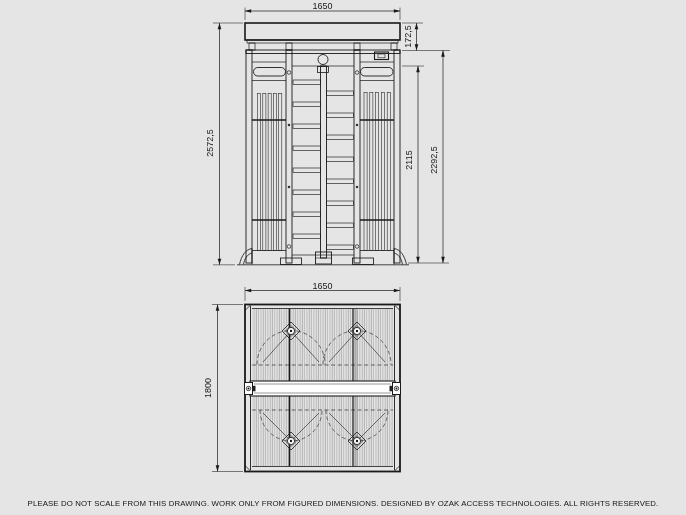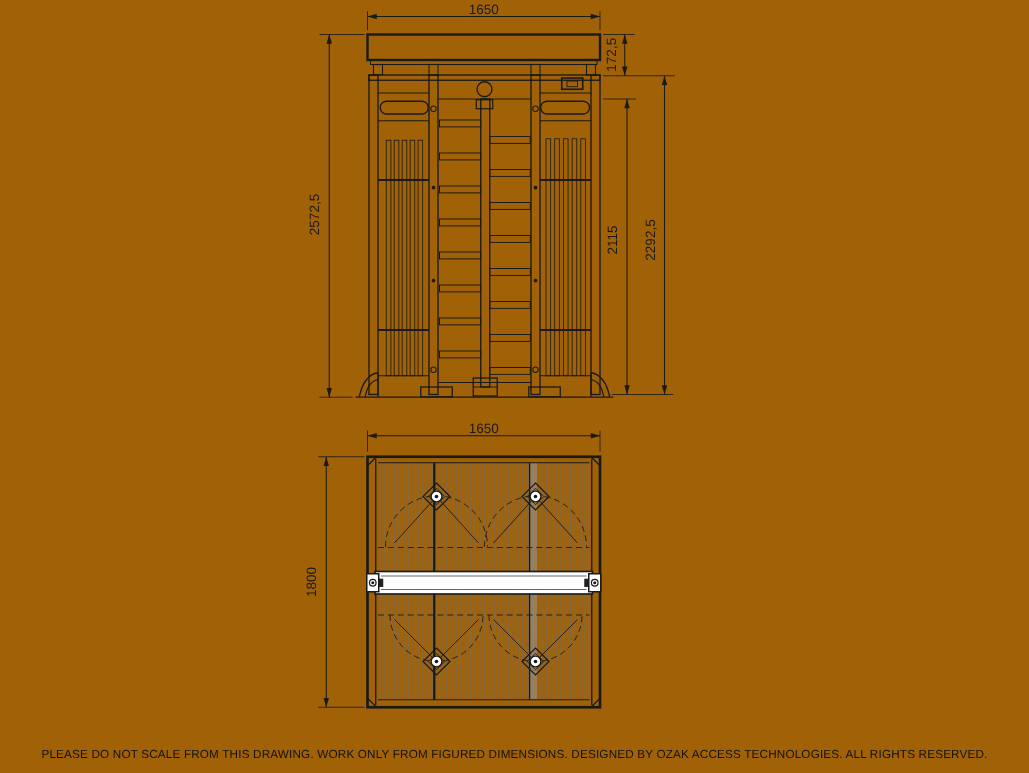--- a/index.html
+++ b/index.html
@@ -1,16 +1,16 @@
 <!DOCTYPE html>
 <html><head>
 <meta charset="utf-8">
 <style>
   html,body{margin:0;padding:0;background:#ffffff;}
-  .stage{width:686px;height:515px;position:relative;background:#a16207;overflow:hidden;}
+  .stage{width:686px;height:515px;position:relative;background:#e5e5e5;overflow:hidden;}
   .dim{font-family:"Liberation Sans",sans-serif;font-size:9px;fill:#1a1a1a;}
   .foot{font-family:"Liberation Sans",sans-serif;font-size:7.8px;fill:#111;letter-spacing:0.12px;}
   svg{display:block;}
 </style>
 </head>
 <body>
 
 <div class="stage">
 <svg width="686" height="515" viewBox="0 0 686 515">
   <defs>

